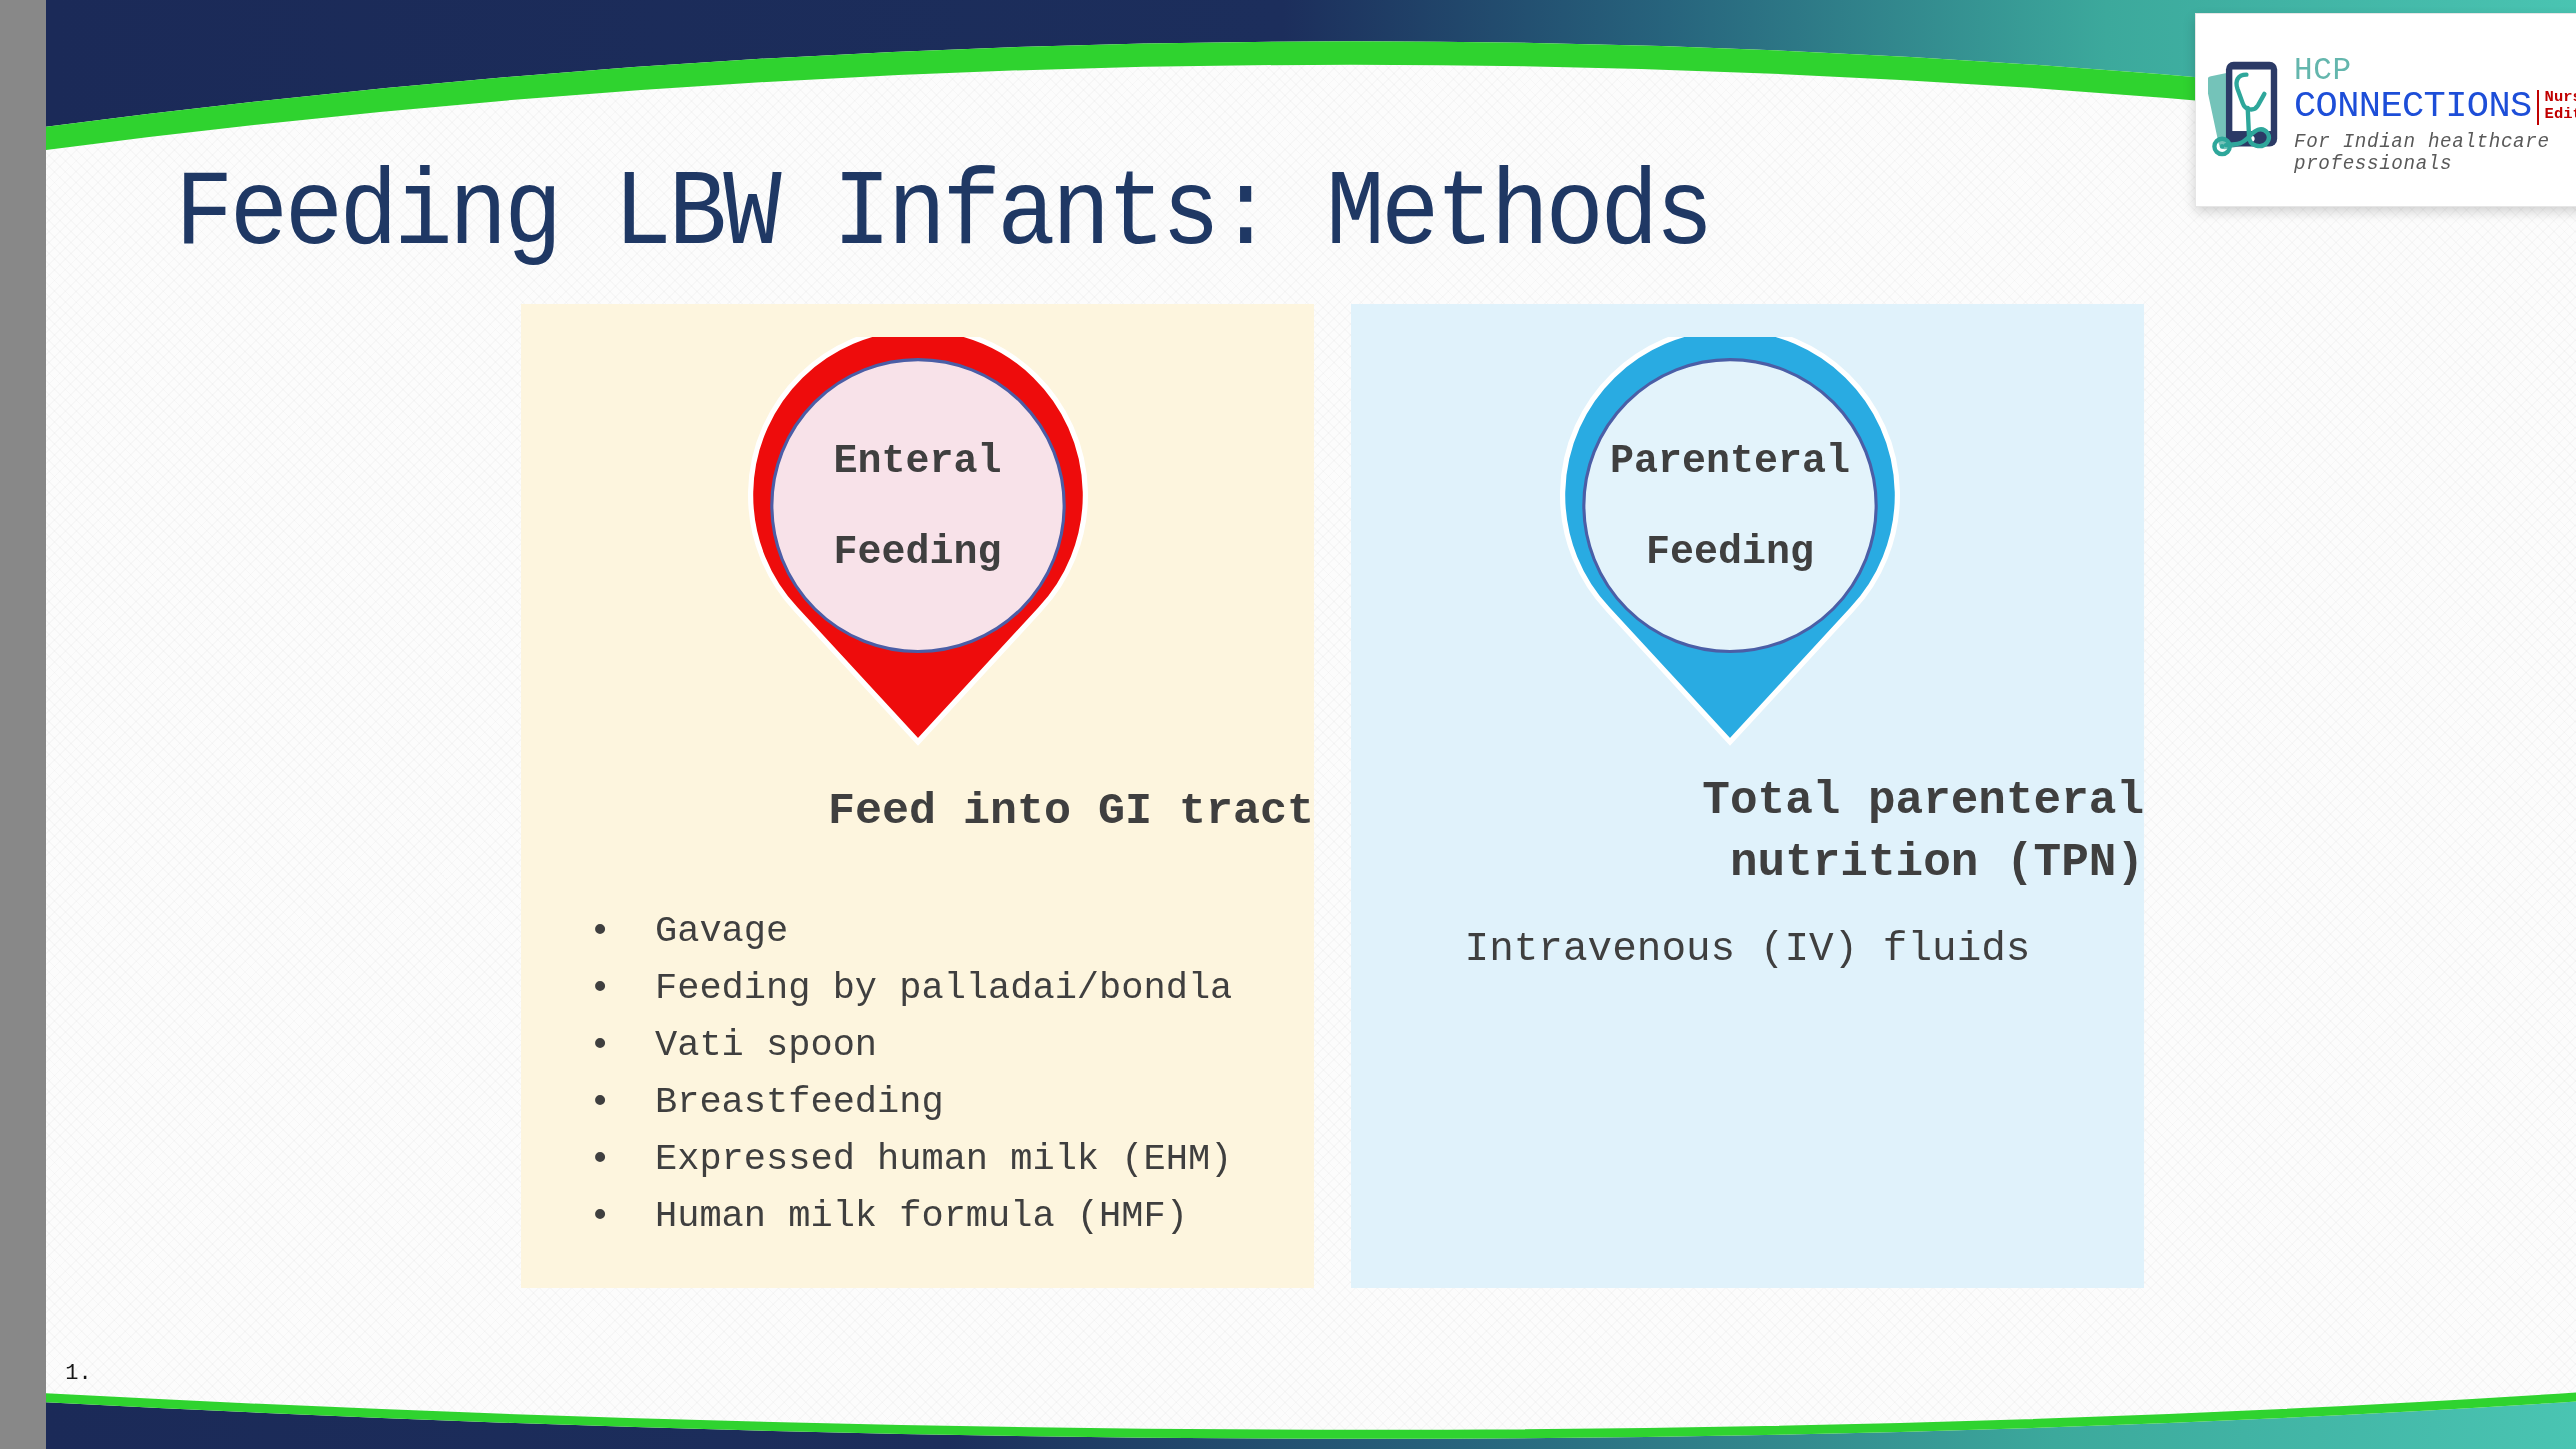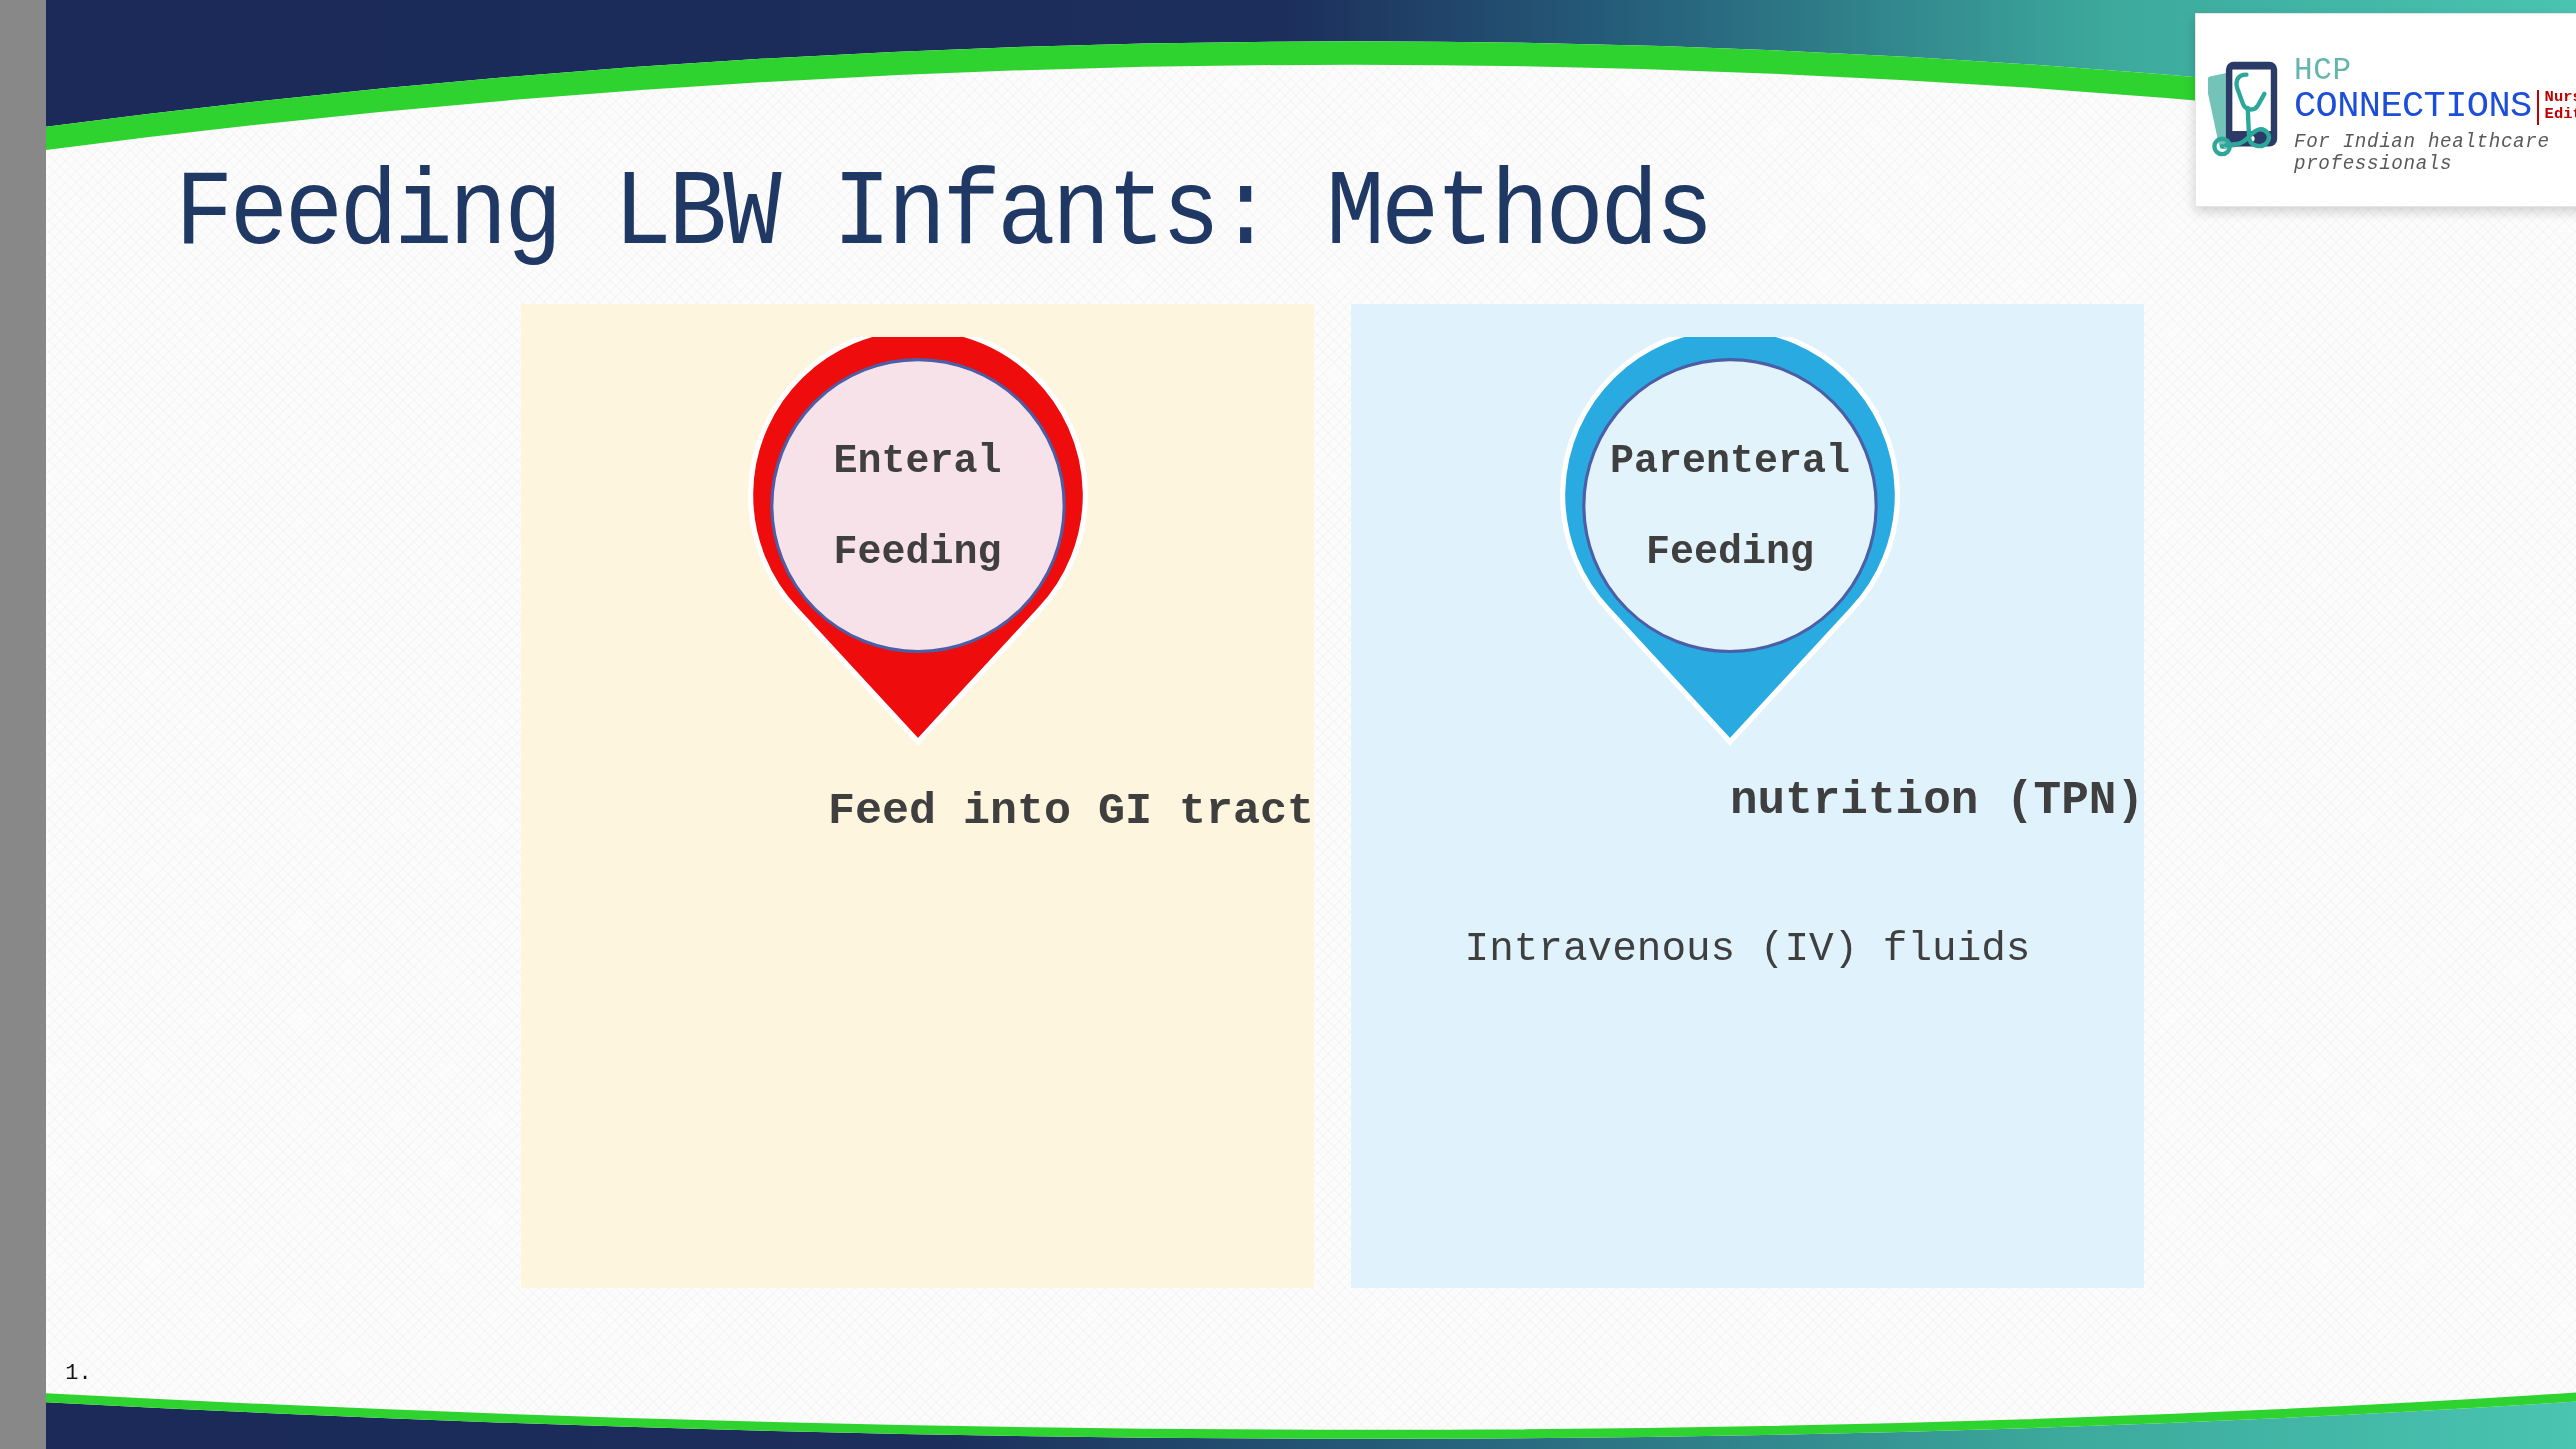--- a/index.html
+++ b/index.html
@@ -137,32 +137,41 @@
   <div class="panel left">
     <svg class="pin" viewBox="0 0 200 240" preserveAspectRatio="none" aria-hidden="true">
       <path d="M 30 157 A 96.2 96.2 0 1 1 170 157 L 100 233 Z" fill="#EE0C0C" stroke="#ffffff" stroke-width="3"></path>
       <circle cx="100" cy="97" r="84" fill="#F8E2E9" stroke="#4B5EA6" stroke-width="1.8"></circle>
     </svg>
     <div class="pin-label">
       <span>Enteral</span>
       <span>Feeding</span>
     </div>
     <div class="panel-heading">Feed into GI tract</div>
+    <ul class="bullet-list">
+      <li><span>Gavage</span></li>
+      <li><span>Feeding by palladai/bondla</span></li>
+      <li><span>Vati spoon</span></li>
+      <li><span>Breastfeeding</span></li>
+      <li><span>Expressed human milk (EHM)</span></li>
+      <li><span>Human milk formula (HMF)</span></li>
+    </ul>
   </div>
 
   <div class="panel right">
     <svg class="pin" viewBox="0 0 200 240" preserveAspectRatio="none" aria-hidden="true">
       <path d="M 30 157 A 96.2 96.2 0 1 1 170 157 L 100 233 Z" fill="#29ABE2" stroke="#ffffff" stroke-width="3"></path>
       <circle cx="100" cy="97" r="84" fill="#E3F3FB" stroke="#4B5EA6" stroke-width="1.8"></circle>
     </svg>
     <div class="pin-label">
       <span>Parenteral</span>
       <span>Feeding</span>
     </div>
     <div class="panel-heading">
+      <div>Total parenteral</div>
       <div>nutrition (TPN)</div>
     </div>
     <div class="panel-subtext">Intravenous (IV) fluids</div>
   </div>
 
   <div class="footer-ref">
     <span class="footer-num">1.</span>
   </div>
 
   <svg class="band bottom" viewBox="0 0 4000 100" preserveAspectRatio="none" aria-hidden="true">

